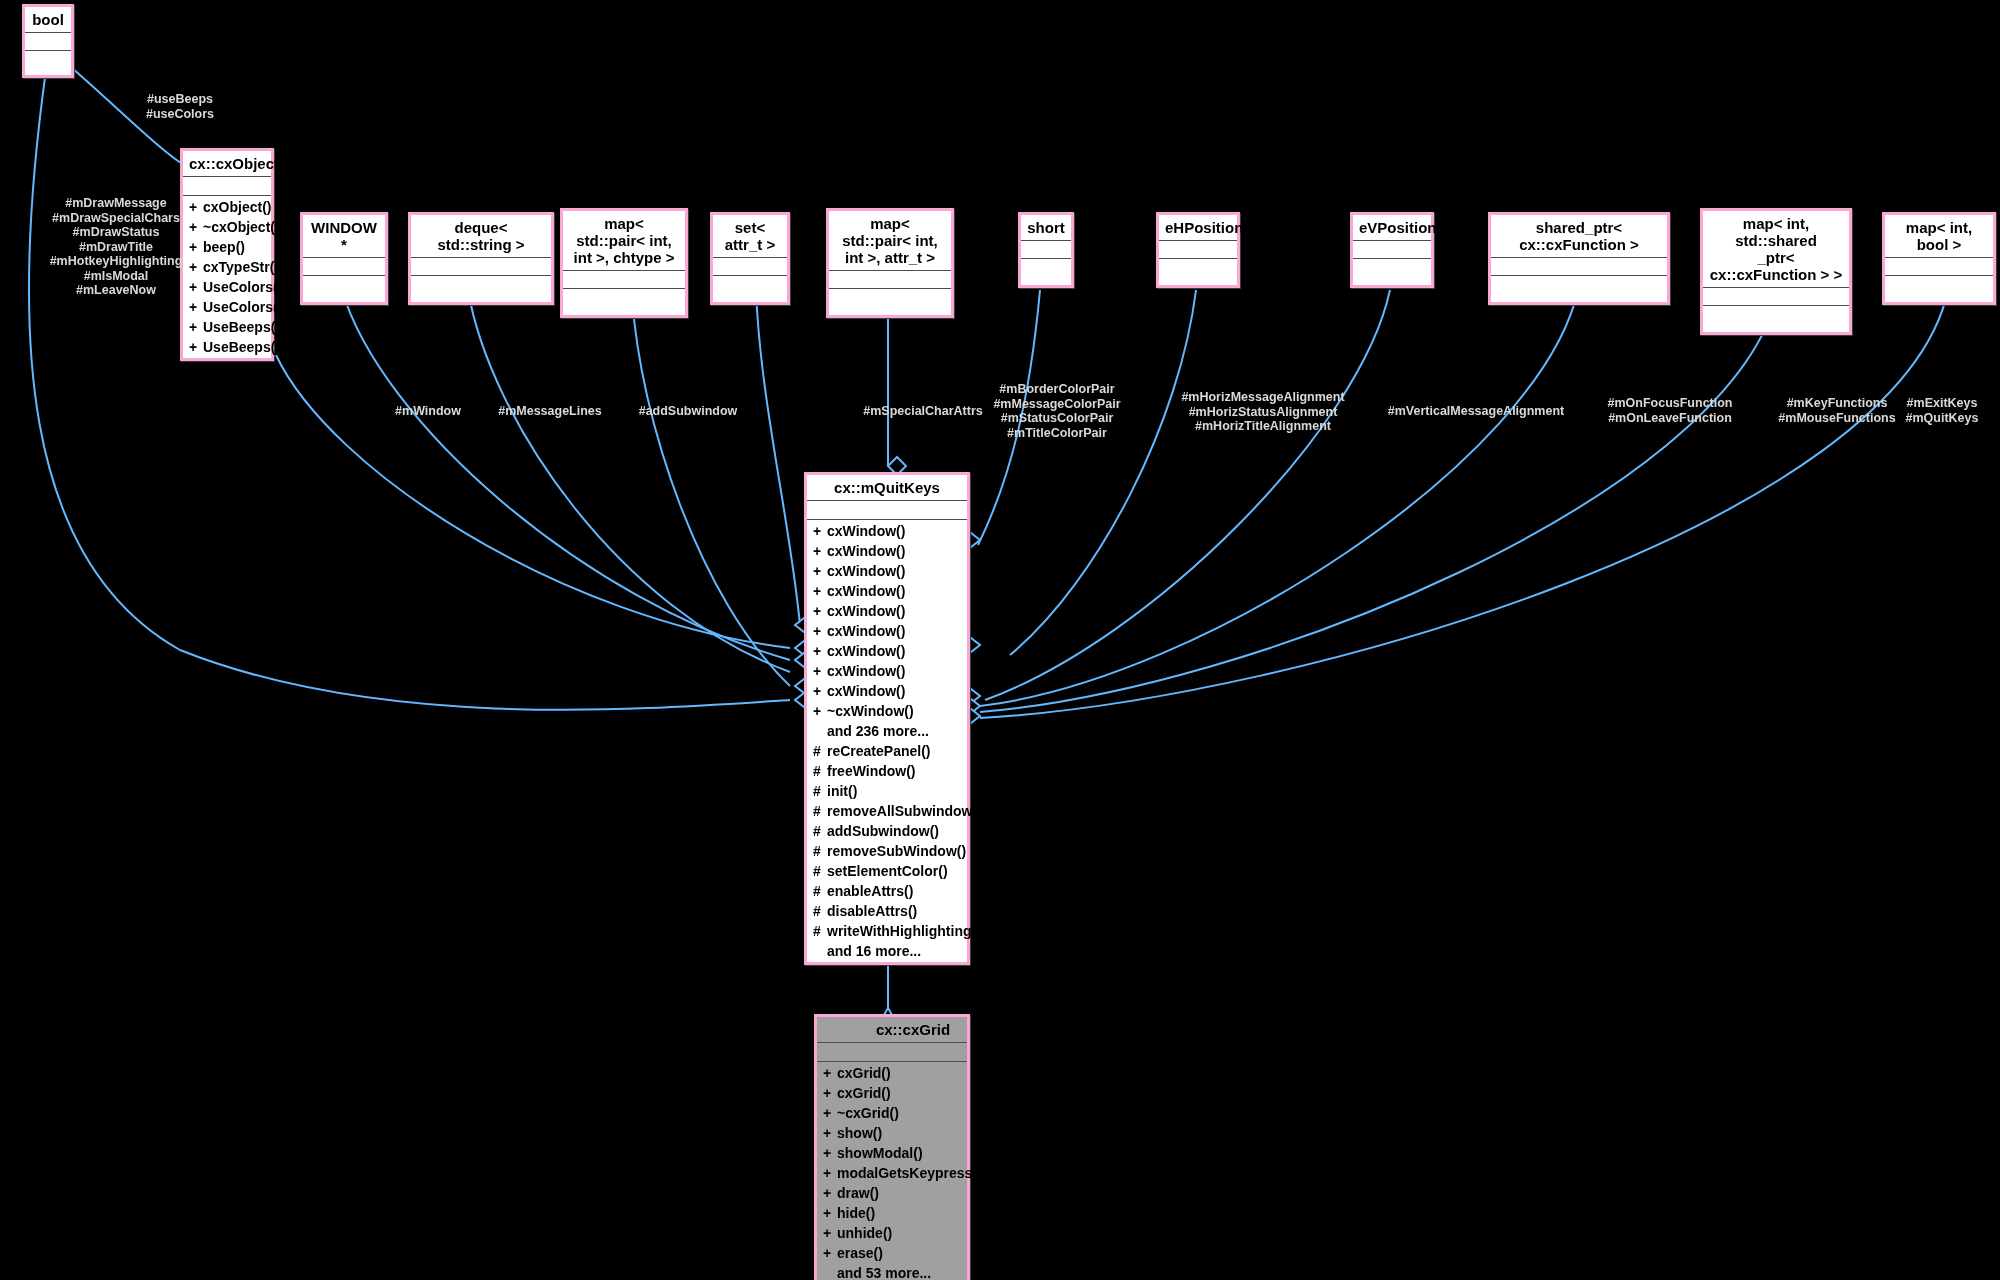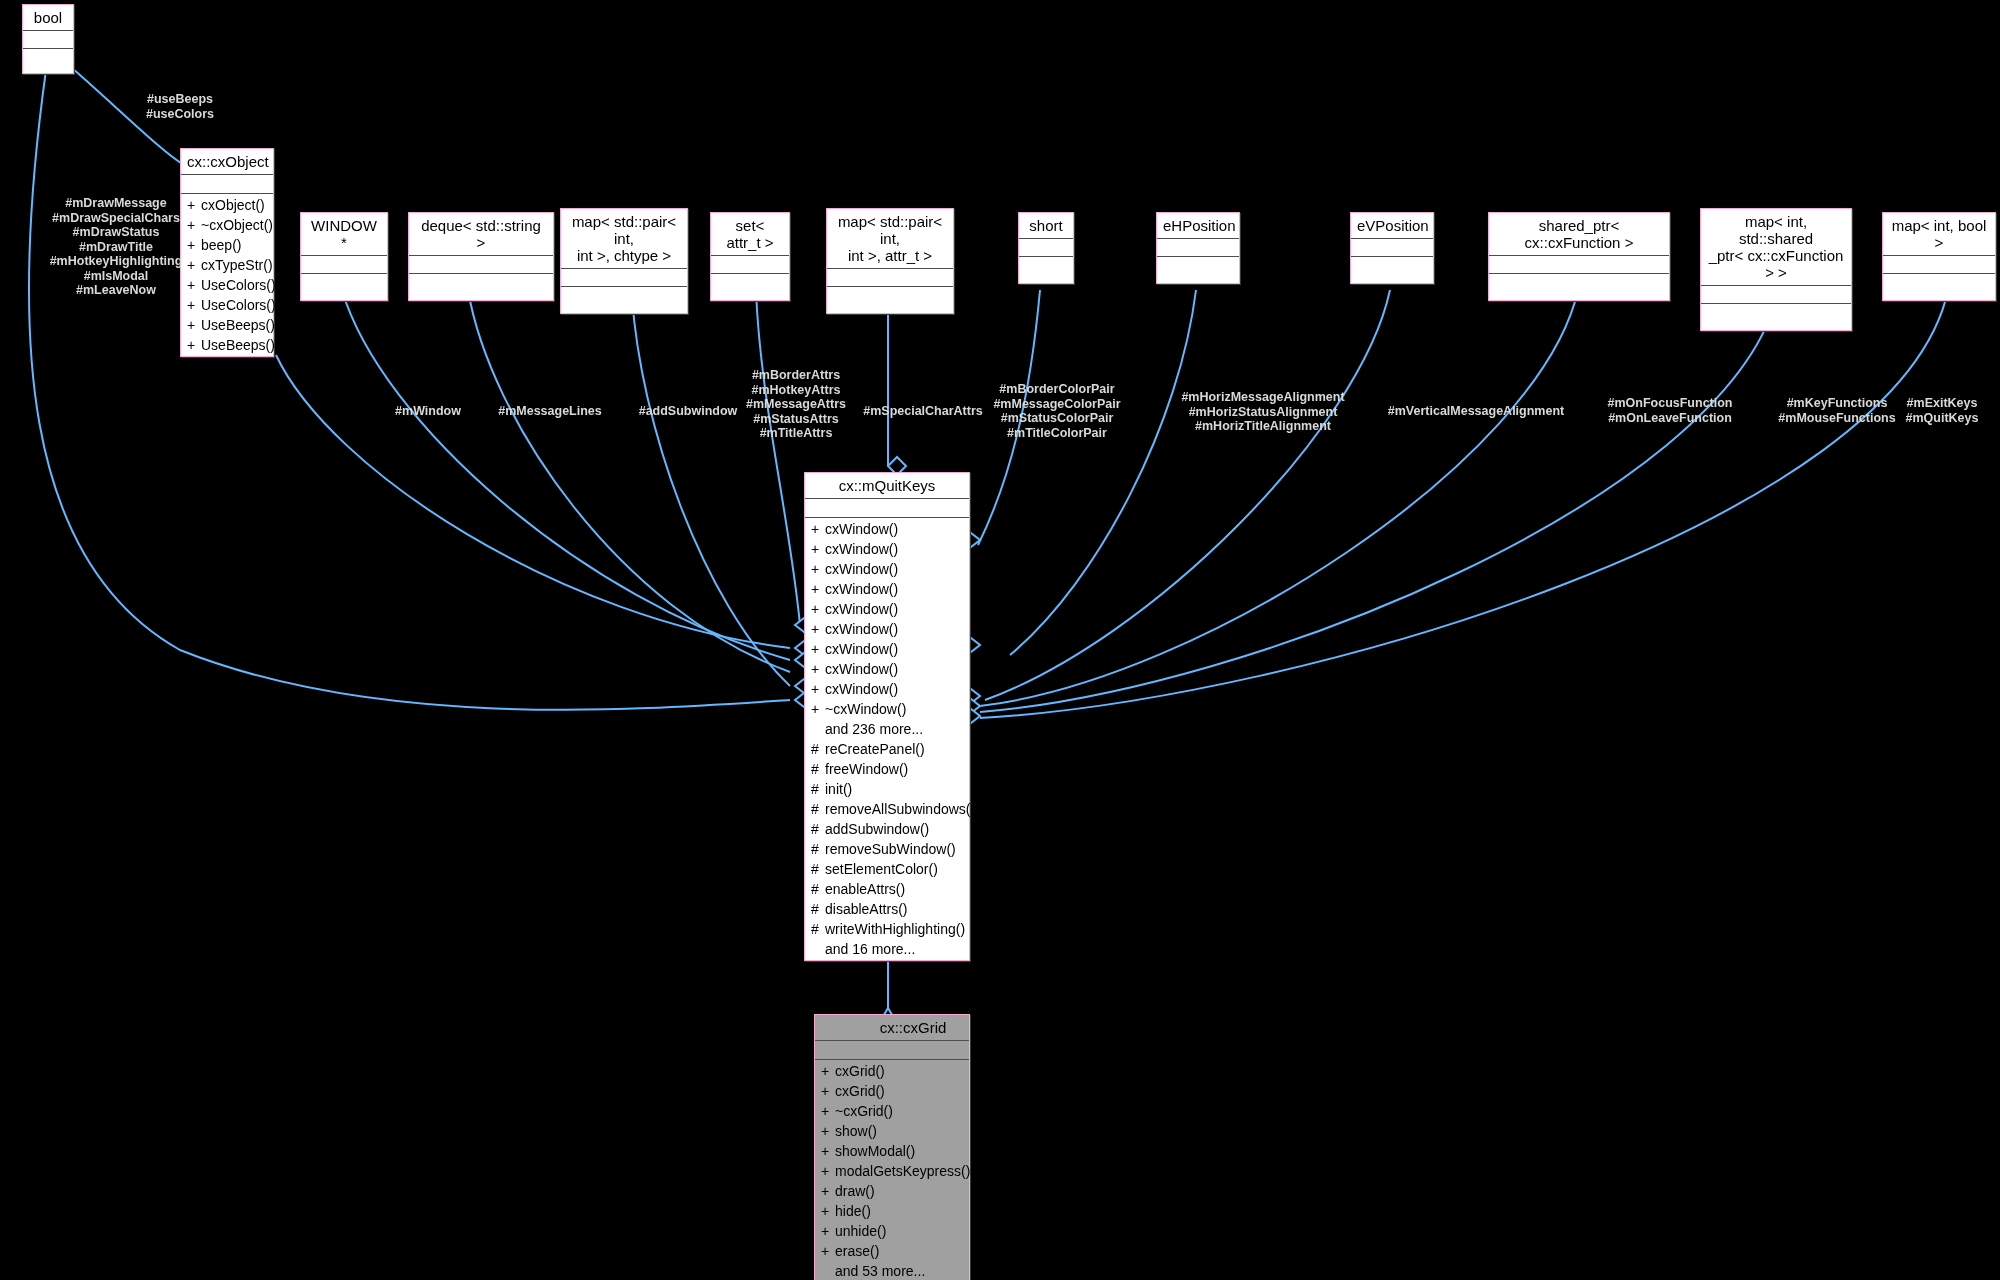--- a/index.html
+++ b/index.html
@@ -1,22 +1,22 @@
 <!DOCTYPE html>
 <html><head>
 <meta charset="utf-8">
 <style>
   html,body{margin:0;padding:0;background:#000;}
   body{width:2000px;height:1280px;position:relative;overflow:hidden;
        font-family:"Liberation Sans","DejaVu Sans",sans-serif;}
   #canvas{position:absolute;left:0;top:0;width:2000px;height:1280px;}
   svg.edges{position:absolute;left:0;top:0;width:2000px;height:1280px;pointer-events:none;}
 
-  .node{position:absolute;background:#fff;border:1px solid #f9a8d4;box-sizing:border-box;
-        box-shadow:1px 1px 0 #3a3a3a;}
+  .node{position:absolute;background:#fff;border:3px solid #f9a8d4;box-sizing:border-box;
+        box-shadow:1px 1px 0 #3a3a3a;font-weight:bold;}
   .node .title{text-align:center;color:#000;font-size:15px;line-height:17px;
         padding:4px 6px;border-bottom:1px solid #4d4d4d;white-space:pre-line;}
   .node .attrs{border-bottom:1px solid #4d4d4d;min-height:18px;}
   .node .ops{padding:1px 0;}
   .node .row{font-size:14px;color:#000;line-height:20px;padding:0 6px;white-space:nowrap;}
   .node .row .vis{display:inline-block;width:14px;color:#000;}
   .node.typebox .attrs{min-height:17px;}
   .node.typebox .ops{min-height:17px;}
   .node.highlight{background:#a0a0a0;}
   .node.highlight .title{background:#a0a0a0;padding-left:48px;}
@@ -226,25 +226,20 @@
   <div class="elabel" style="left:16px;top:196px;width:200px;">#mDrawMessage
 #mDrawSpecialChars
 #mDrawStatus
 #mDrawTitle
 #mHotkeyHighlighting
 #mIsModal
 #mLeaveNow</div>
   <div class="elabel" style="left:368px;top:404px;width:120px;">#mWindow</div>
   <div class="elabel" style="left:460px;top:404px;width:180px;">#mMessageLines</div>
   <div class="elabel" style="left:598px;top:404px;width:180px;">#addSubwindow</div>
-  <div class="elabel" style="left:706px;top:368px;width:180px;">#mBorderAttrs
-#mHotkeyAttrs
-#mMessageAttrs
-#mStatusAttrs
-#mTitleAttrs</div>
   <div class="elabel" style="left:828px;top:404px;width:190px;">#mSpecialCharAttrs</div>
   <div class="elabel" style="left:952px;top:382px;width:210px;">#mBorderColorPair
 #mMessageColorPair
 #mStatusColorPair
 #mTitleColorPair</div>
   <div class="elabel" style="left:1148px;top:390px;width:230px;">#mHorizMessageAlignment
 #mHorizStatusAlignment
 #mHorizTitleAlignment</div>
   <div class="elabel" style="left:1356px;top:404px;width:240px;">#mVerticalMessageAlignment</div>
   <div class="elabel" style="left:1560px;top:396px;width:220px;">#mOnFocusFunction

